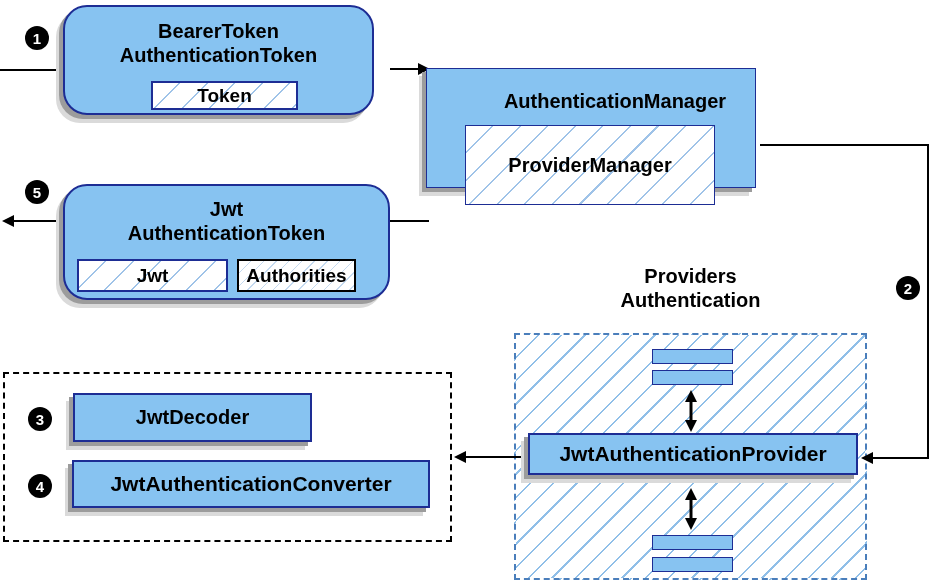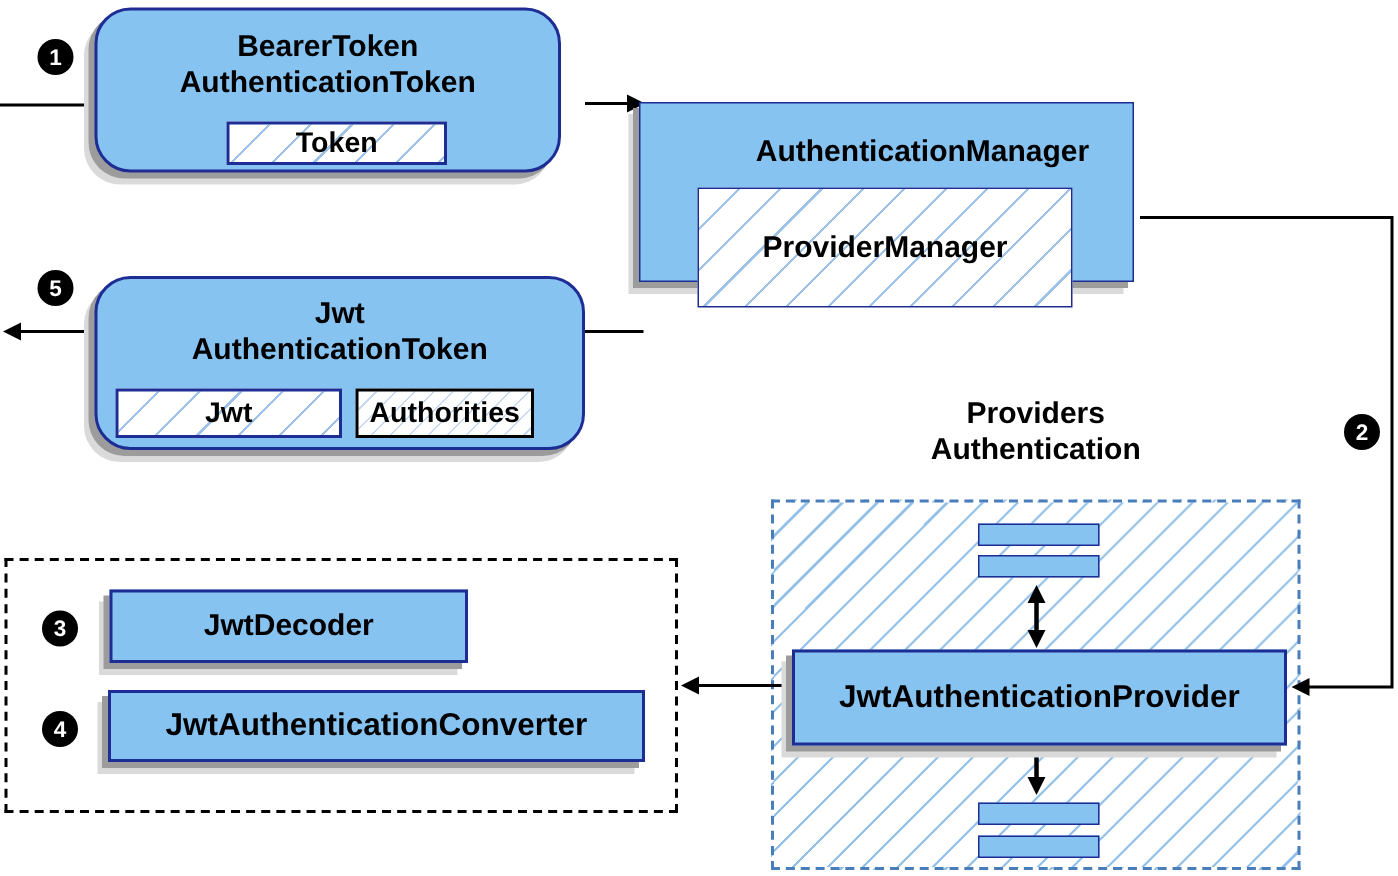--- a/index.html
+++ b/index.html
@@ -115,21 +115,21 @@
   <div class="group-label">
     <div>Providers</div>
     <div>Authentication</div>
   </div>
 
   <div class="bar" style="left:652px;top:349px;"></div>
   <div class="bar" style="left:652px;top:370px;"></div>
   <div class="bar" style="left:652px;top:535px;"></div>
   <div class="bar" style="left:652px;top:557px;"></div>
 
-  <div class="bluebox flexc" style="left:528px;top:433px;width:330px;height:64px;font-size:21px;">
+  <div class="bluebox flexc" style="left:528px;top:433px;width:330px;height:42px;font-size:21px;">
     <span>JwtAuthenticationProvider</span>
   </div>
 
   <div class="bluebox flexc" style="left:73px;top:393px;width:239px;height:49px;font-size:20px;">
     <span>JwtDecoder</span>
   </div>
   <div class="bluebox flexc" style="left:72px;top:460px;width:358px;height:48px;font-size:21px;">
     <span>JwtAuthenticationConverter</span>
   </div>
 

